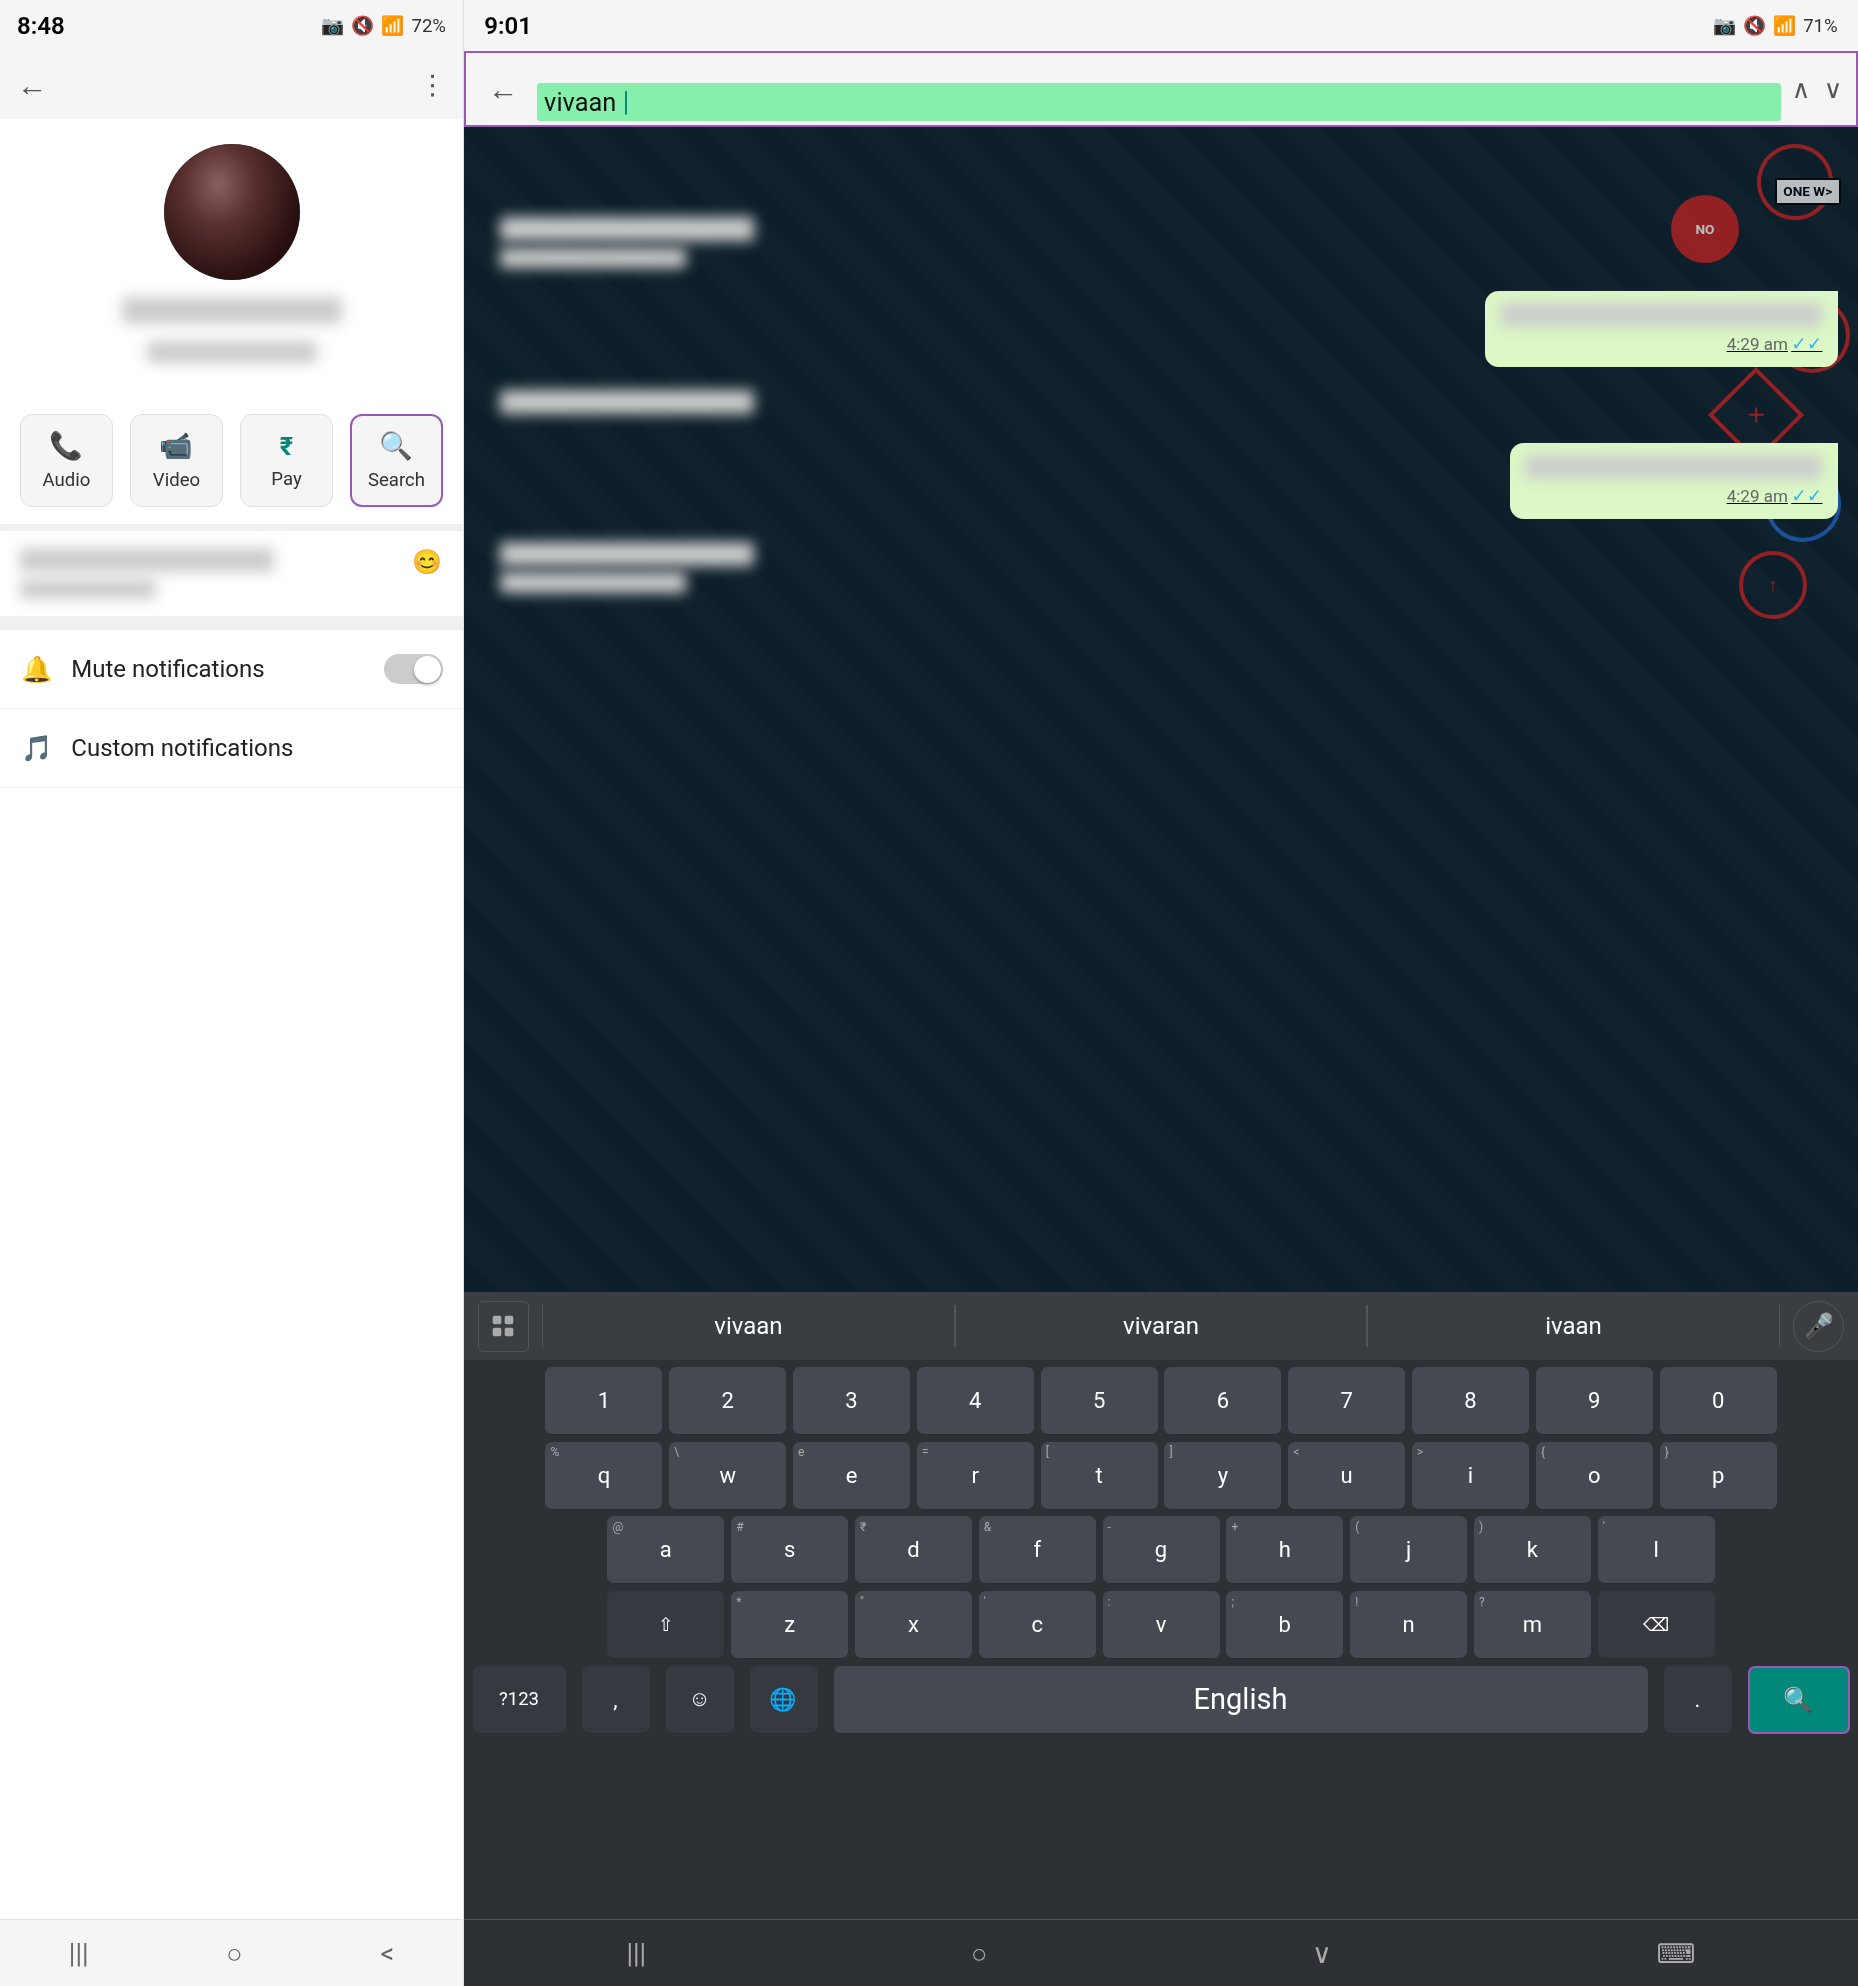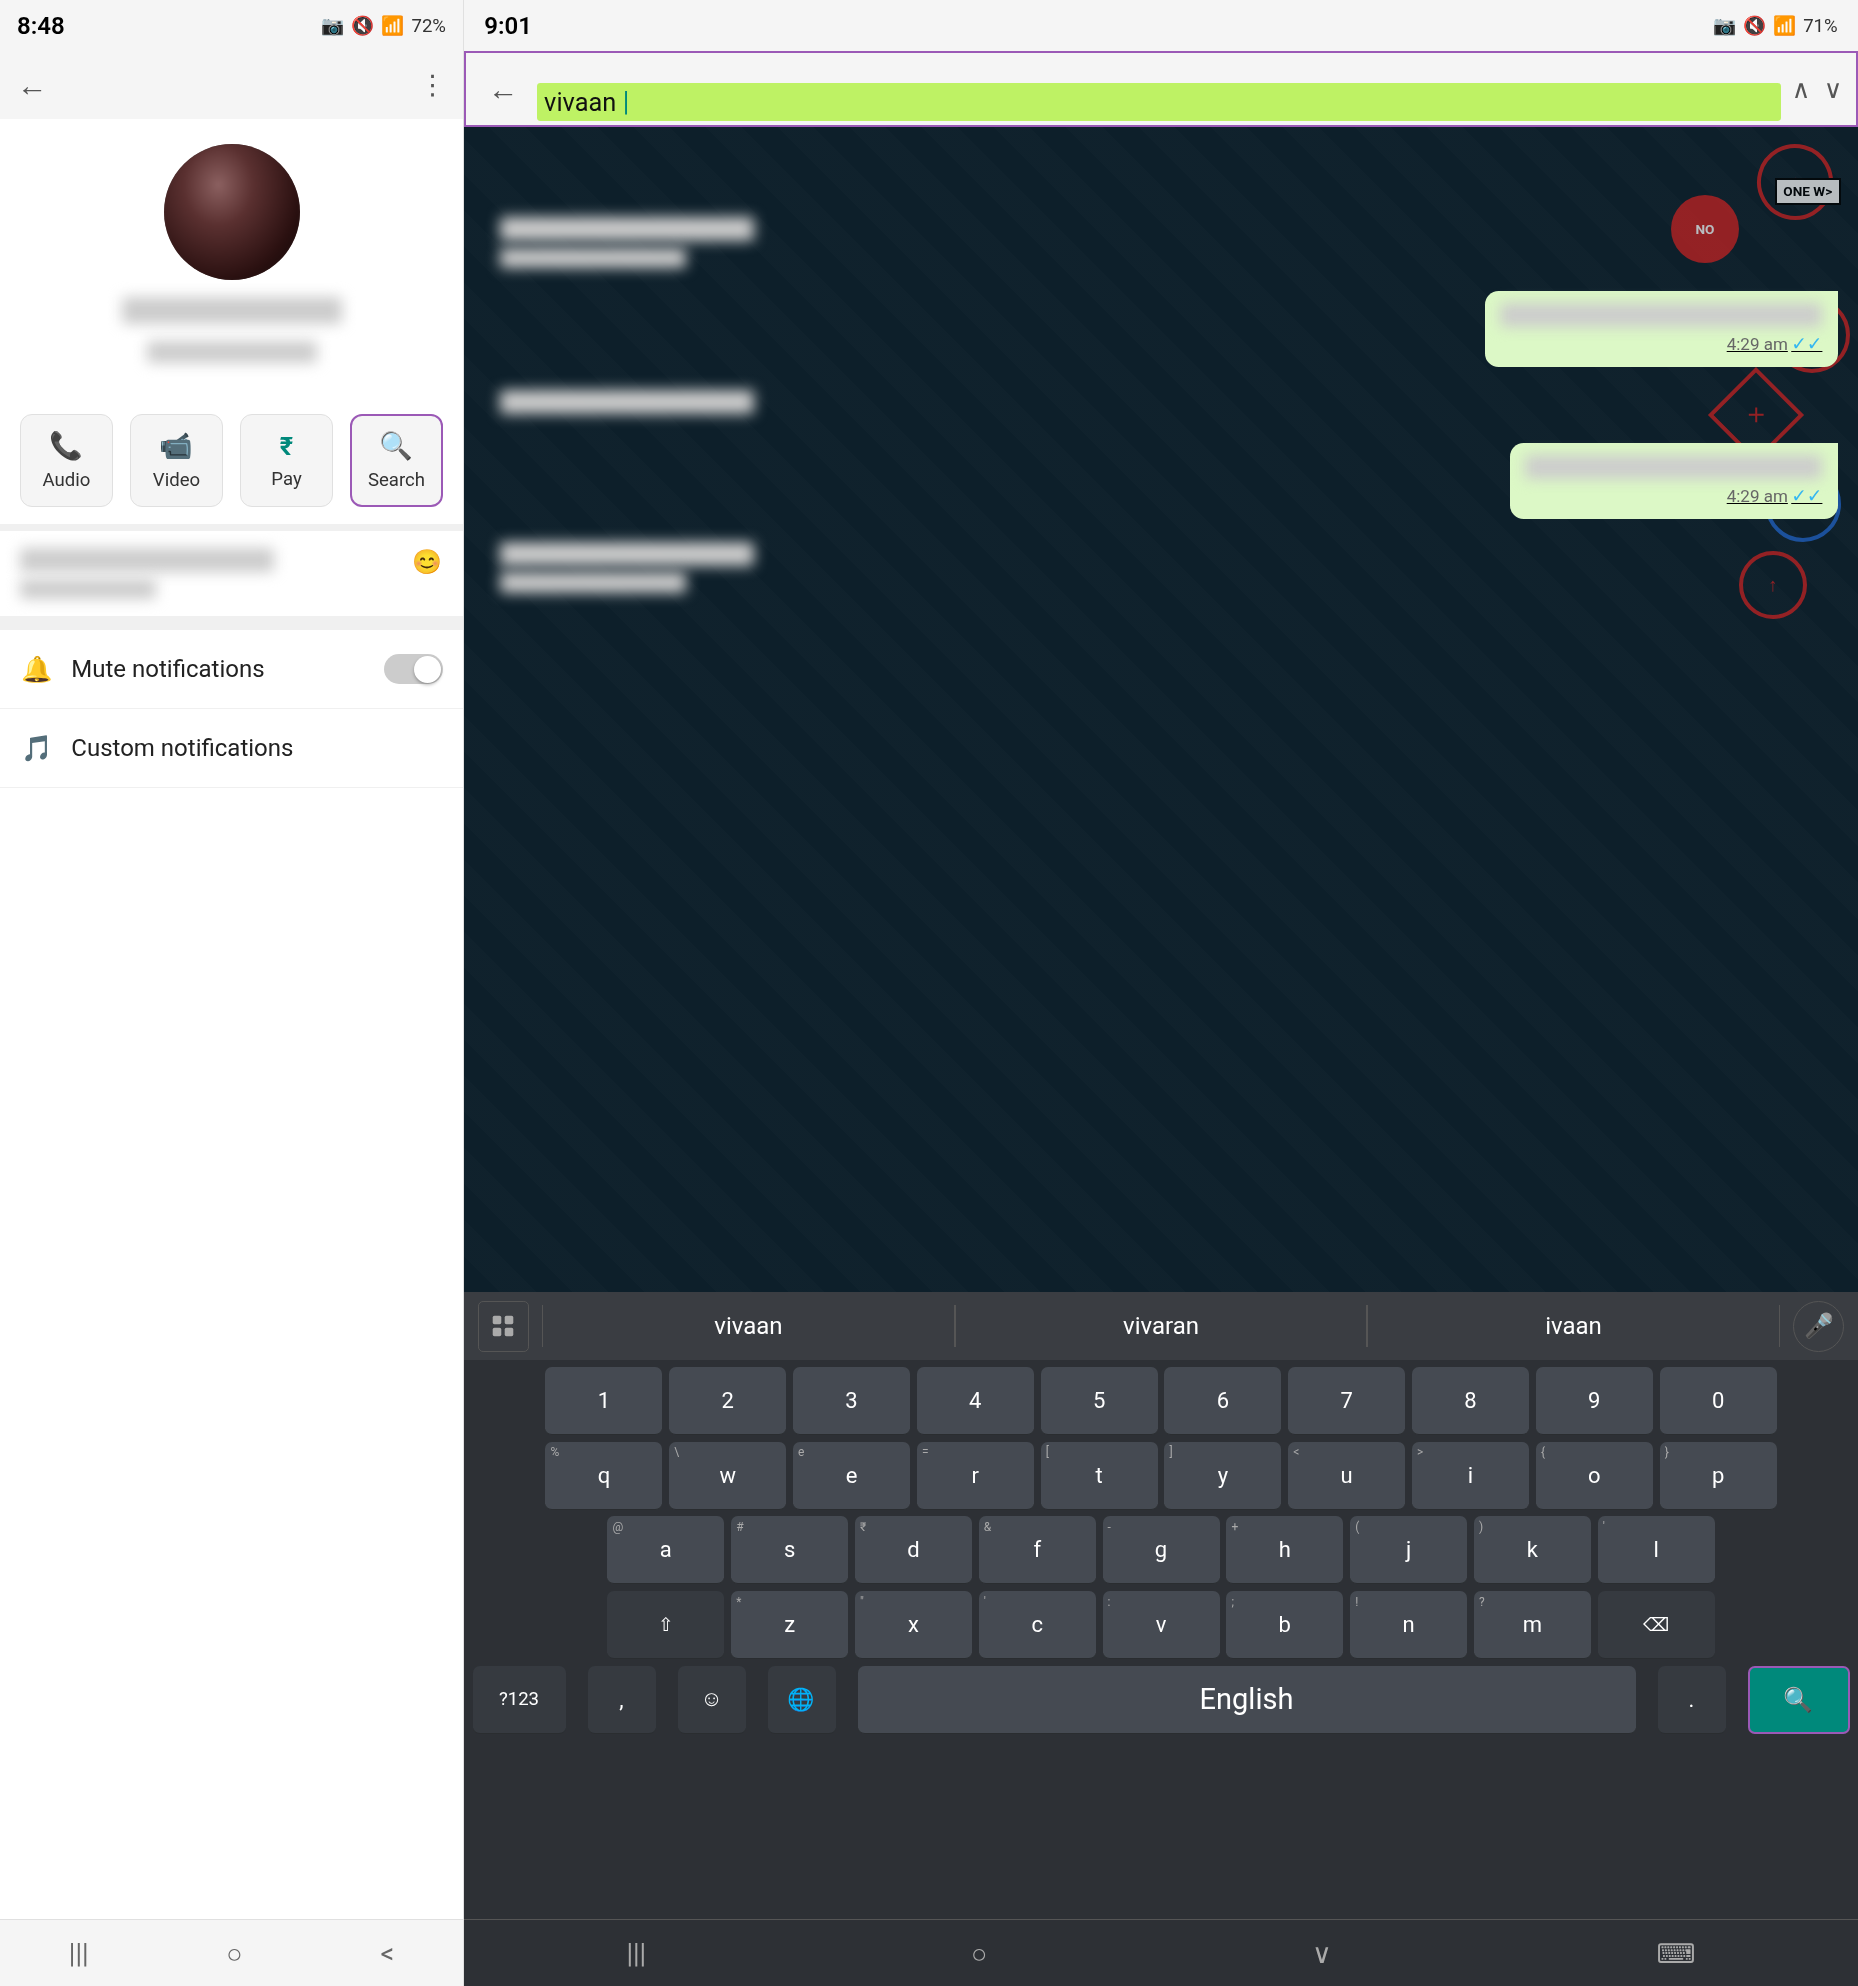--- a/index.html
+++ b/index.html
@@ -713,21 +713,21 @@
     <div class="status-icons">
       <span>📷</span>
       <span>🔇</span>
       <span>📶</span>
       <span>71%</span>
     </div>
   </div>
 
   <div class="search-bar-right">
     <span class="search-back">←</span>
-    <div style="flex:1;border:none;font-size:25.4px;color:#111;background:#bef264;padding:3.4px 6.8px;border-radius:3.4px;margin-top:26px;">
+    <div style="flex:1;border:none;font-size:25.4px;color:#111;background:#86efac;padding:3.4px 6.8px;border-radius:3.4px;margin-top:26px;">
       <span style="font-size:25.4px;color:#111;">vivaan</span>
       <span style="color:#00897b;font-size:27px;">|</span>
     </div>
     <div class="search-arrows">
       <span class="search-arrow">∧</span>
       <span class="search-arrow">∨</span>
     </div>
   </div>
 
   <div class="chat-background">
@@ -854,21 +854,21 @@
         <div class="key key-letter"><span class="key-superscript">*</span>z</div>
         <div class="key key-letter"><span class="key-superscript">"</span>x</div>
         <div class="key key-letter"><span class="key-superscript">'</span>c</div>
         <div class="key key-letter"><span class="key-superscript">:</span>v</div>
         <div class="key key-letter"><span class="key-superscript">;</span>b</div>
         <div class="key key-letter"><span class="key-superscript">!</span>n</div>
         <div class="key key-letter"><span class="key-superscript">?</span>m</div>
         <div class="key key-special">⌫</div>
       </div>
 
-      <div class="key-row" style="gap:22px;">
+      <div class="key-row" style="gap:16px;">
         <div class="key key-action" style="width:93px;font-size:18.6px;">?123</div>
         <div class="key key-action" style="width:68px;">,</div>
         <div class="key key-action" style="width:68px;">☺</div>
         <div class="key key-action" style="width:68px;">🌐</div>
         <div class="key-space">English</div>
         <div class="key key-action" style="width:68px;">.</div>
         <div class="key-search">🔍</div>
       </div>
 
     </div>

